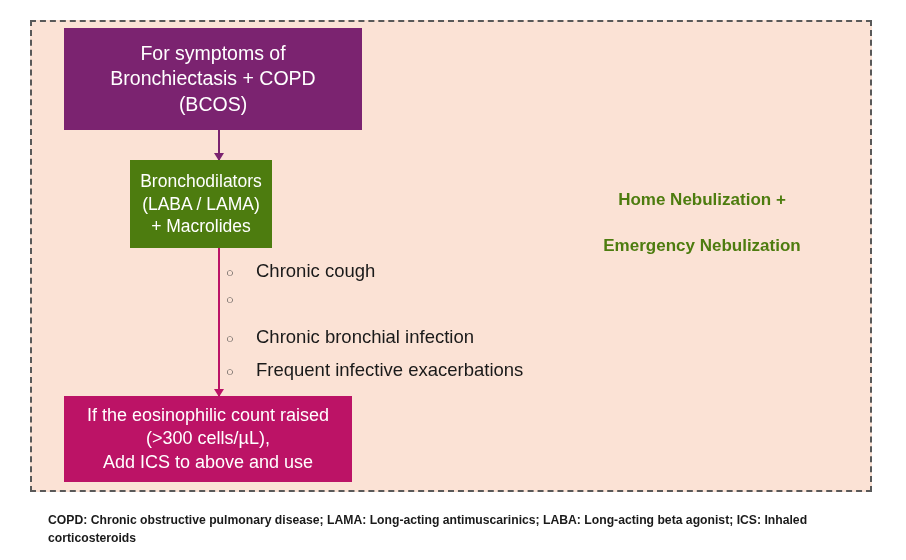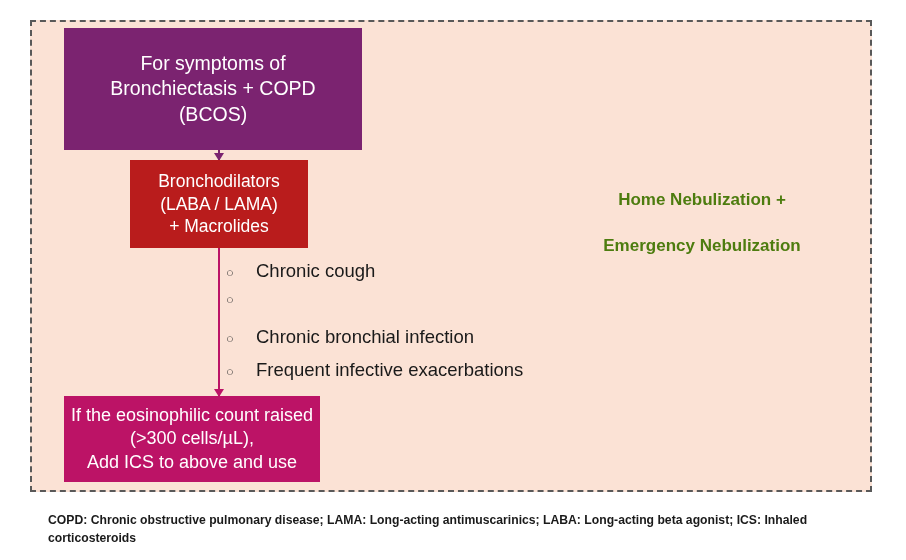--- a/index.html
+++ b/index.html
@@ -37,38 +37,38 @@
     text-align: center;
     color: #ffffff;
     line-height: 1.30;
     white-space: pre-line;
   }
 
   #box-bcos {
     left: 32px;
     top: 6px;
     width: 298px;
-    height: 122px;
+    height: 102px;
     background: #7B2370;
     font-size: 19.5px;
   }
 
   #box-bronchodilators {
     left: 98px;
     top: 138px;
-    width: 178px;
+    width: 142px;
     height: 88px;
-    background: #b91c1c;
+    background: #4d7c0f;
     font-size: 17.5px;
   }
 
   #box-ics {
     left: 32px;
     top: 374px;
-    width: 256px;
+    width: 288px;
     height: 86px;
     background: #BC1366;
     font-size: 18px;
   }
 
   
   .connector {
     position: absolute;
   }
   .connector .shaft {

